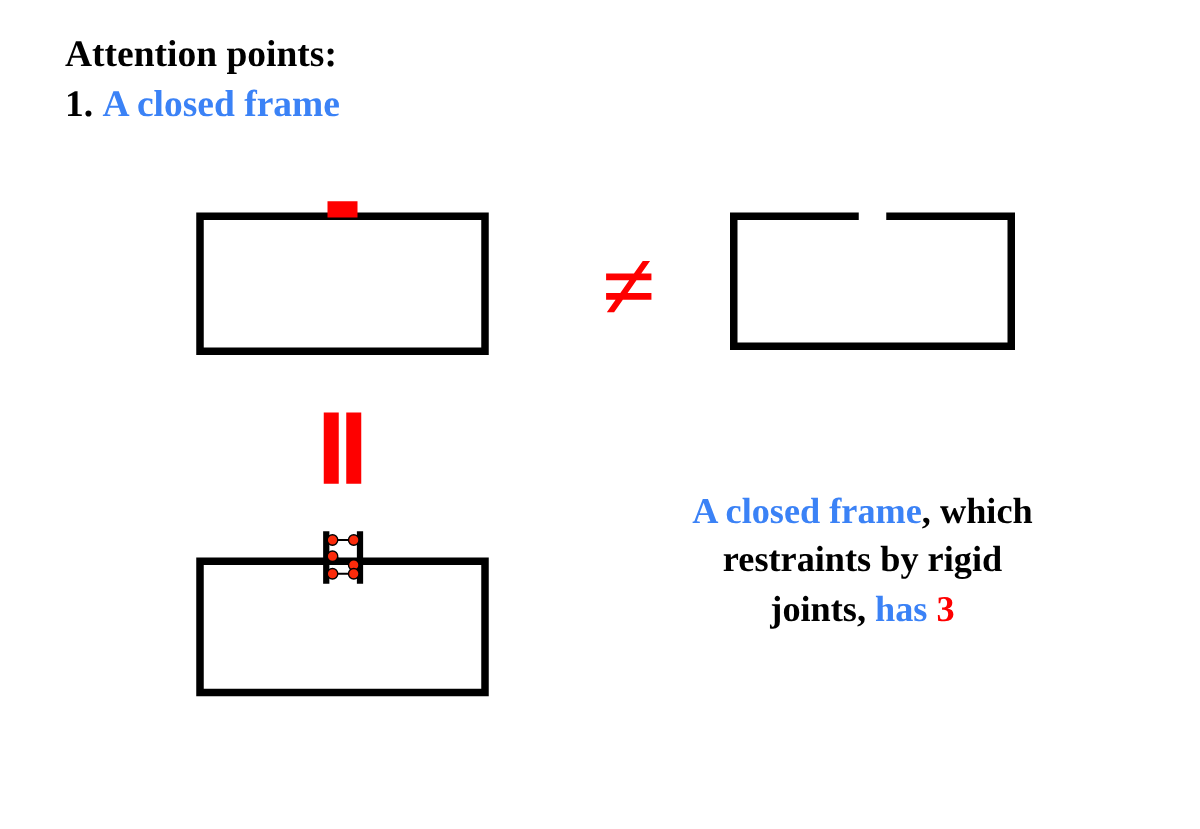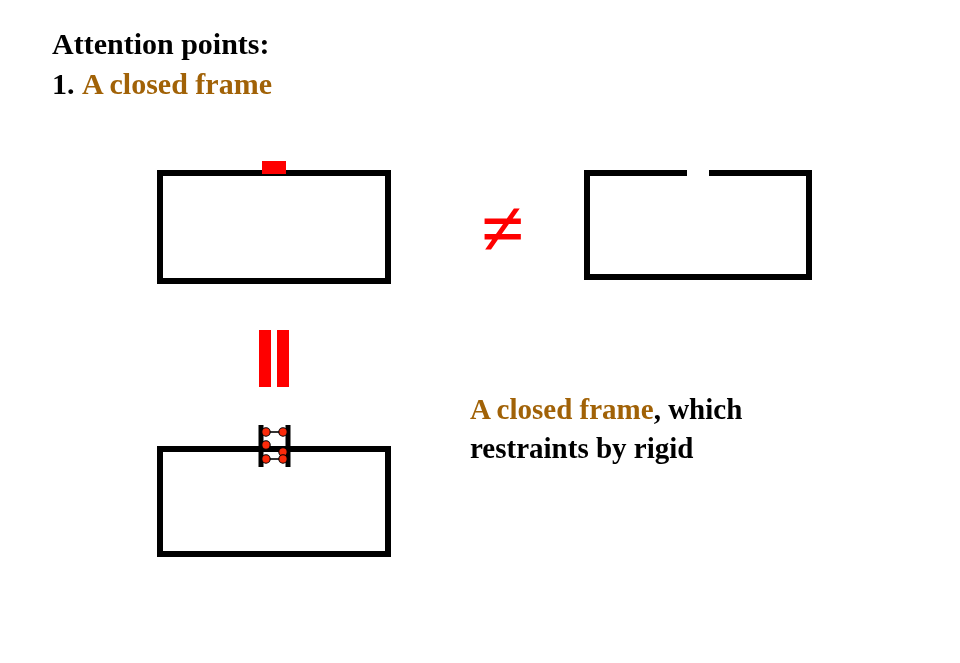--- a/index.html
+++ b/index.html
@@ -22,21 +22,21 @@
     position: absolute;
     left: 52px;
     top: 24px;
     font-size: 30px;
     font-weight: bold;
     line-height: 1.33;
     white-space: nowrap;
   }
   .heading-line { display: block; }
   .t-black { color: #000000; }
-  .t-blue  { color: #a16207; }
+  .t-blue  { color: #3b82f6; }
   .t-red   { color: #fe0000; }
 
   
   .draw {
     position: absolute;
     left: 0;
     top: 0;
     width: 960px;
     height: 663px;
     pointer-events: none;
@@ -72,21 +72,21 @@
   }
   .op-eq-vert span.bar-a { left: 1px; }
   .op-eq-vert span.bar-b { left: 19px; }
 
   
   .caption {
     position: absolute;
     left: 470px;
     top: 390px;
     width: 440px;
-    text-align: left;
+    text-align: center;
     font-size: 29px;
     font-weight: bold;
     line-height: 1.36;
     color: #000000;
   }
   .caption .ln { display: block; }
 </style>
 </head>
 <body>
 
@@ -136,15 +136,16 @@
   <div class="op-neq">≠</div>
 
   <div class="op-eq-vert">
     <span class="bar-a"></span>
     <span class="bar-b"></span>
   </div>
 
   <div class="caption">
     <span class="ln"><span class="t-blue">A closed frame</span><span class="t-black">, which</span></span>
     <span class="ln t-black">restraints by rigid</span>
+    <span class="ln"><span class="t-black">joints,</span><span>&nbsp;</span><span class="t-blue">has</span><span>&nbsp;</span><span class="t-red">3</span></span>
   </div>
 
 </div>
 
 </body></html>

